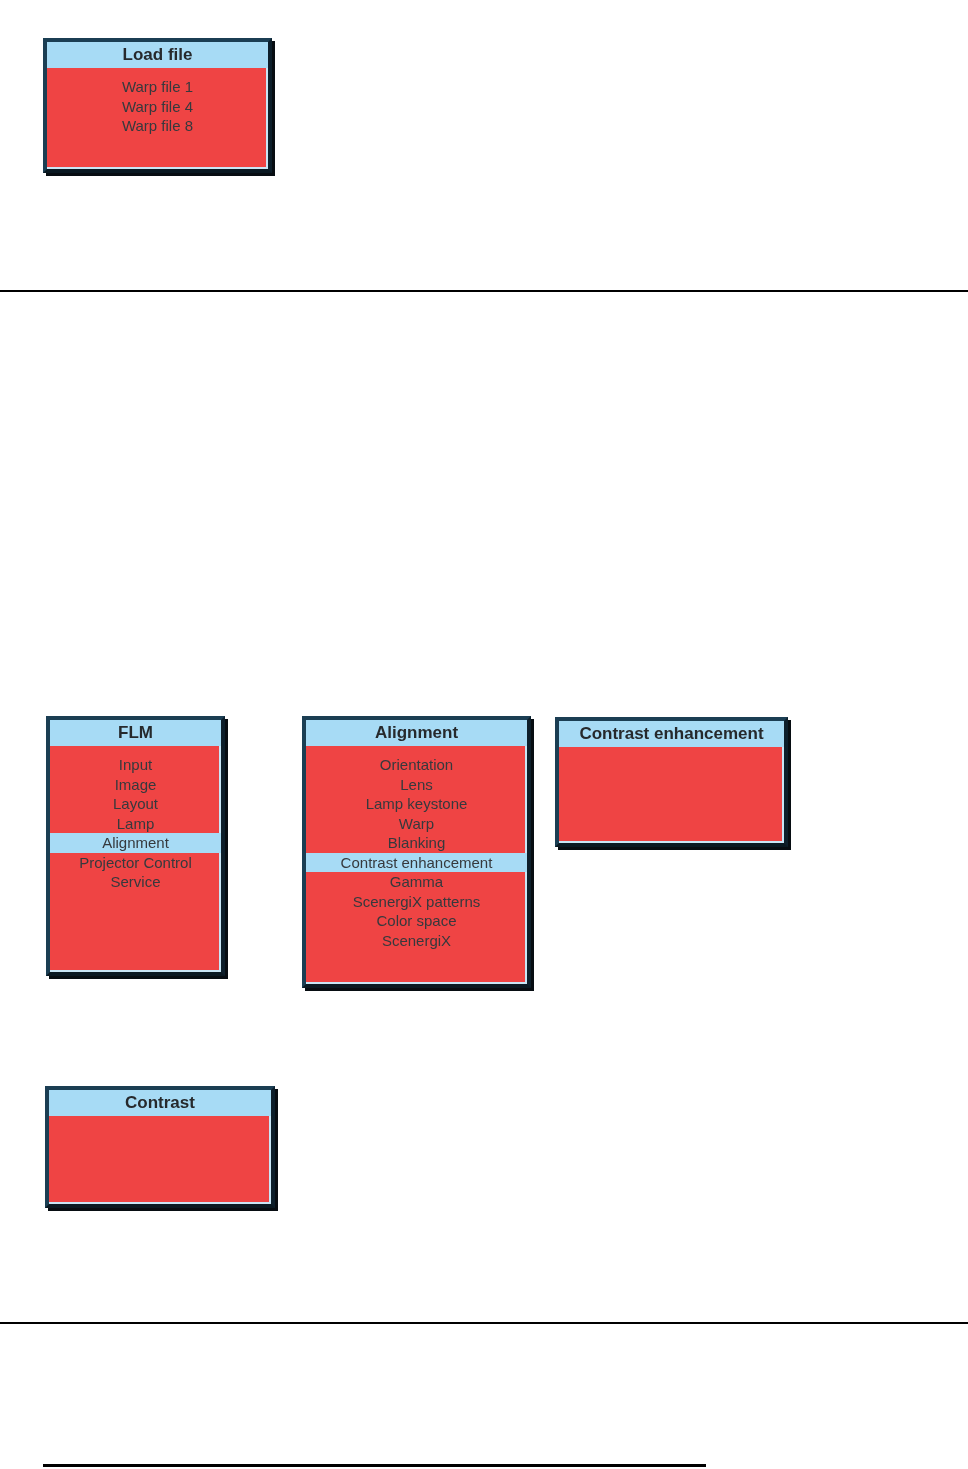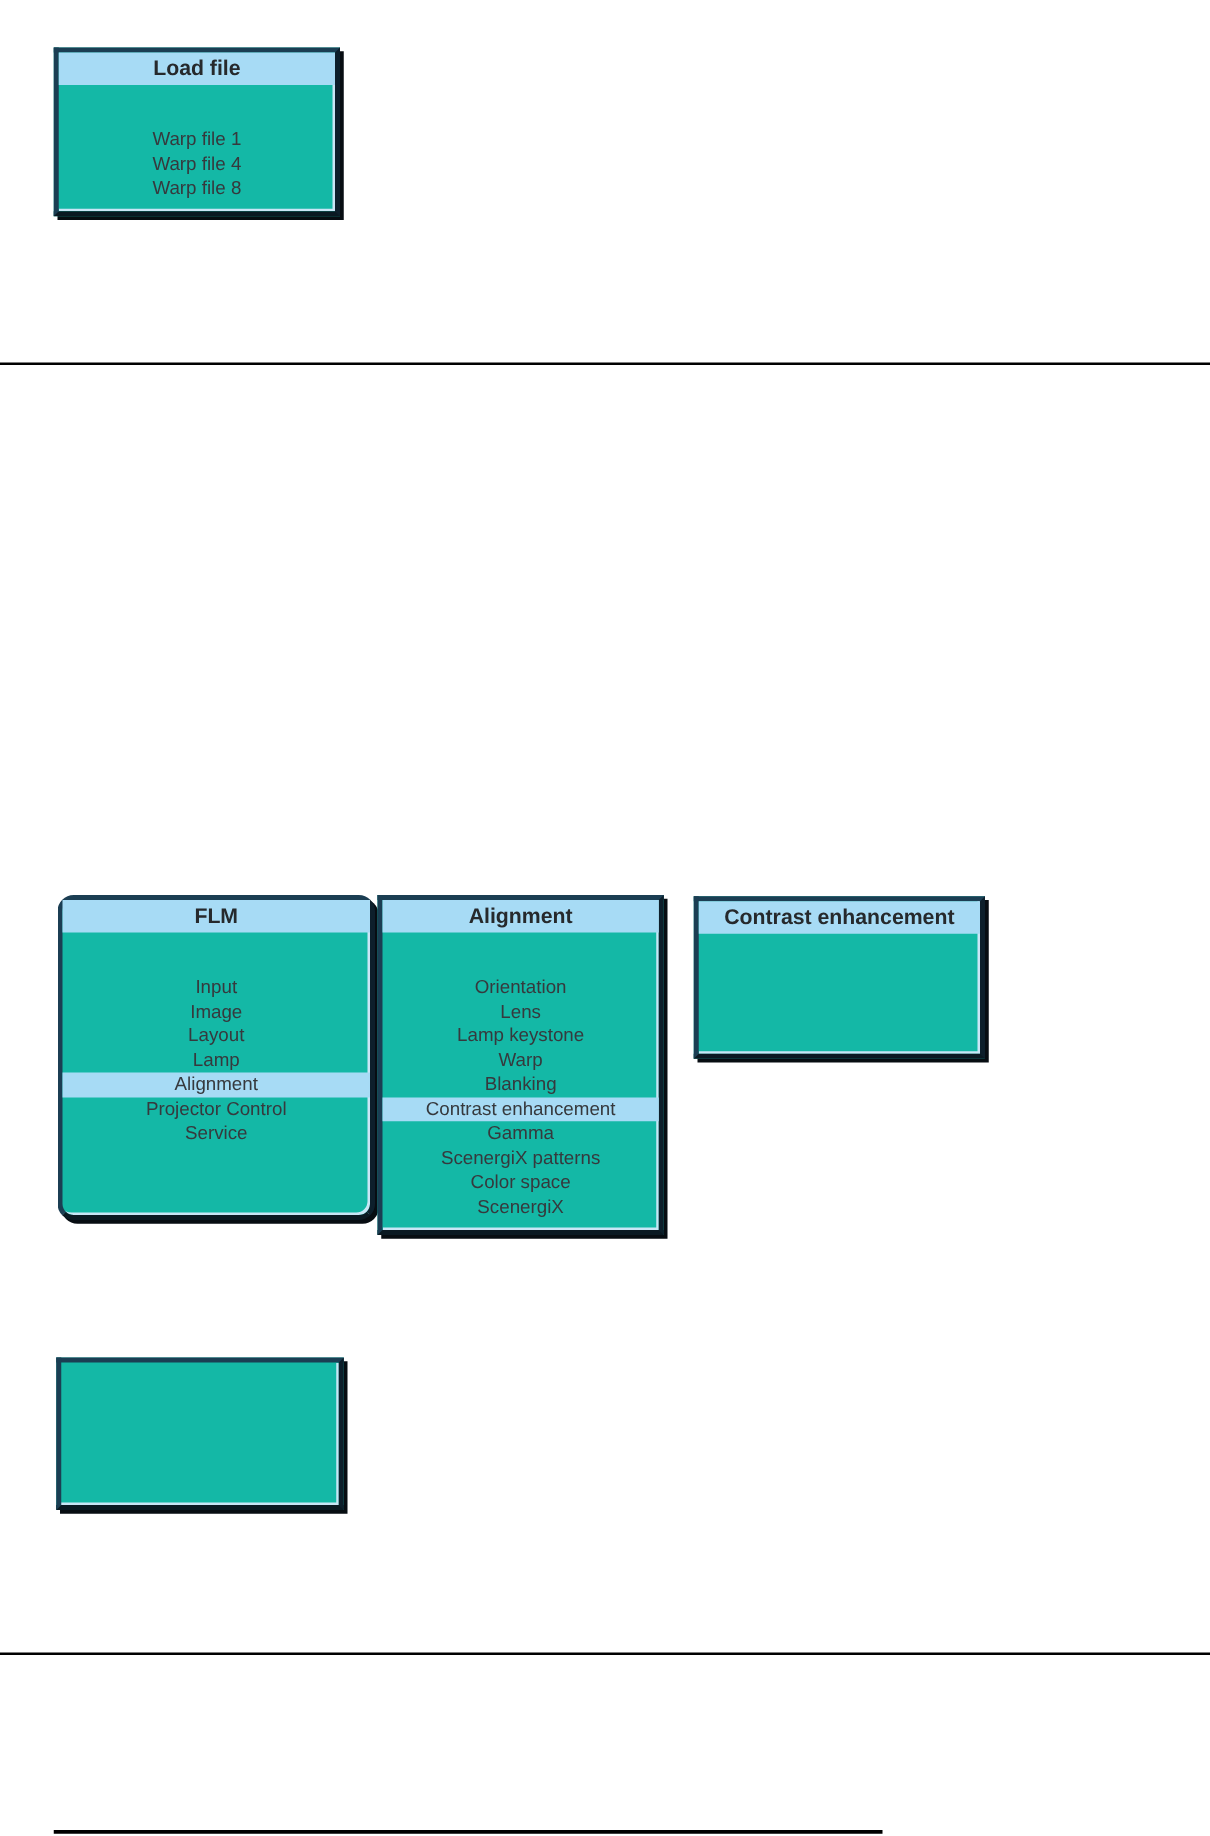--- a/index.html
+++ b/index.html
@@ -5,58 +5,58 @@
   * { margin:0; padding:0; box-sizing:border-box; }
   html,body { background:#ffffff; }
   body {
     position:relative;
     width:968px; height:1469px;
     font-family:"Liberation Sans", sans-serif;
     overflow:hidden;
   }
   .menu {
     position:absolute;
-    background:#14b8a6;
+    background:#ef4444;
     border:4px solid var(--menu-border, #1b3e53);
     border-right-color:#0d1f2b;
     border-bottom-color:#0a1922;
     box-shadow: 3px 3px 0 #070d12, inset -2px -2px 0 #c9e6f6;
   }
   .menu-title {
     height:26px;
     background:var(--menu-title-bar, #a7dbf5);
     font-weight:bold;
     font-size:17px;
     line-height:26px;
     text-align:center;
     color:#26292c;
     white-space:nowrap;
     overflow:hidden;
   }
-  .menu-items { padding-top:34px; }
+  .menu-items { padding-top:9px; }
   .menu-item {
     line-height:19.5px;
     height:19.5px;
     text-align:center;
     font-size:15px;
     color:var(--menu-text, #36393d);
     white-space:nowrap;
   }
   .menu-item.highlighted { background:var(--menu-highlight, #a7dbf5); }
   .menu-item .marker {
     font-size:10px;
     margin-right:5px;
     position:relative;
     top:-1.5px;
   }
   .menu-item .marker:empty { display:none; }
 
   
   .menu-load-file            { left:43px;  top:38px;   width:229px; height:135px; }
-  .menu-flm                  { left:46px;  top:716px;  width:254px; height:260px;border-radius:13px; }
+  .menu-flm                  { left:46px;  top:716px;  width:179px; height:260px; }
   .menu-alignment            { left:302px; top:716px;  width:229px; height:272px; }
   .menu-contrast-enhancement { left:555px; top:717px;  width:233px; height:130px; }
   .menu-contrast             { left:45px;  top:1086px; width:230px; height:122px; }
 
   .rule { position:absolute; background:var(--divider, #000000); }
   .rule-top      { top:290px;  left:0;    width:968px; height:2px; }
   .rule-mid      { top:1322px; left:0;    width:968px; height:2px; }
   .rule-footnote { top:1464px; left:43px; width:663px; height:3px; }
 </style>
 </head>
@@ -120,17 +120,18 @@
 
       <div class="menu-item"><span class="label">ScenergiX</span></div>
     </div>
 </section>
 
 <section class="menu menu-contrast-enhancement">
   <header class="menu-title">Contrast enhancement</header>
 </section>
 
 <section class="menu menu-contrast">
+  <header class="menu-title">Contrast</header>
 </section>
 
 <div class="rule rule-mid"></div>
 
 <div class="rule rule-footnote"></div>
 
 </body></html>

